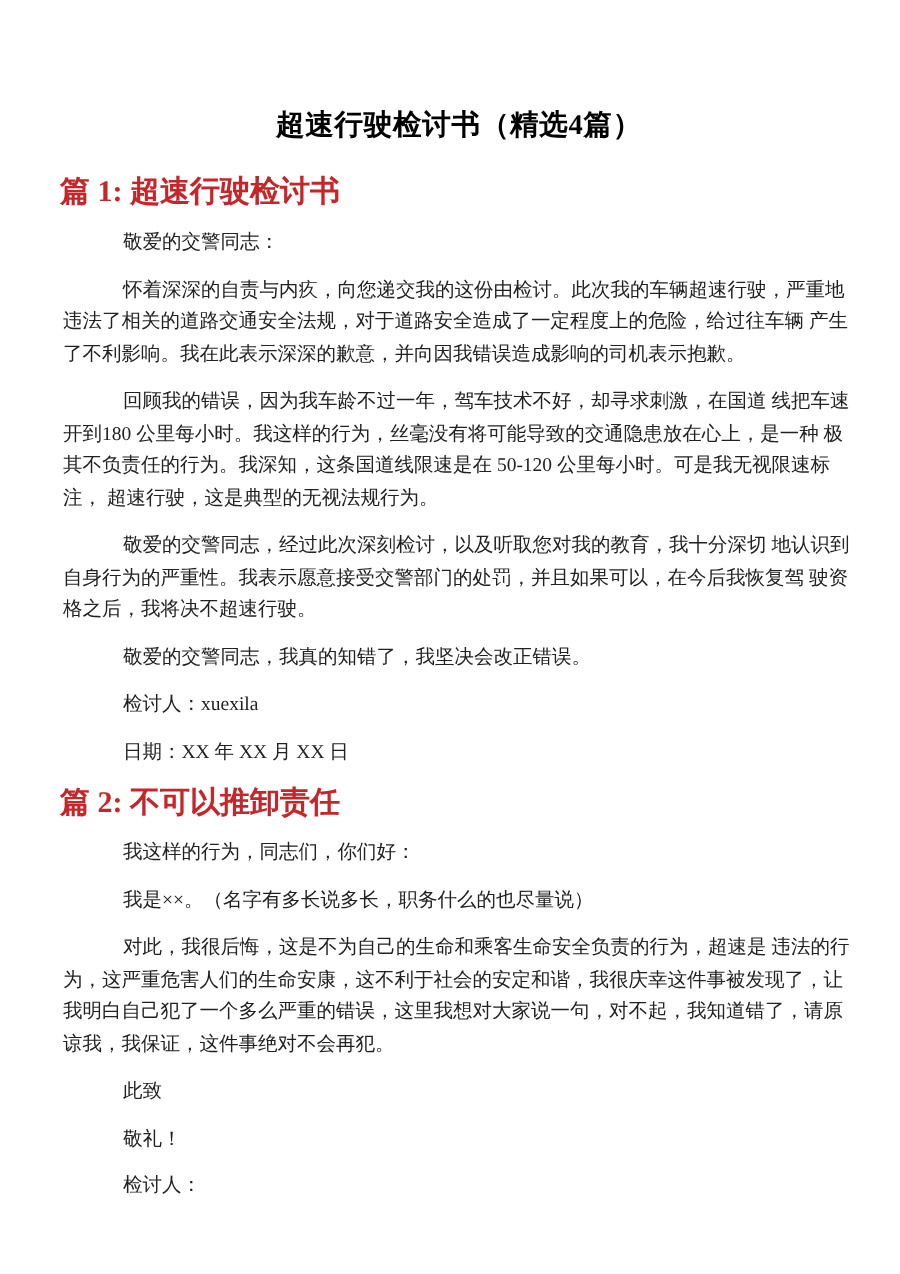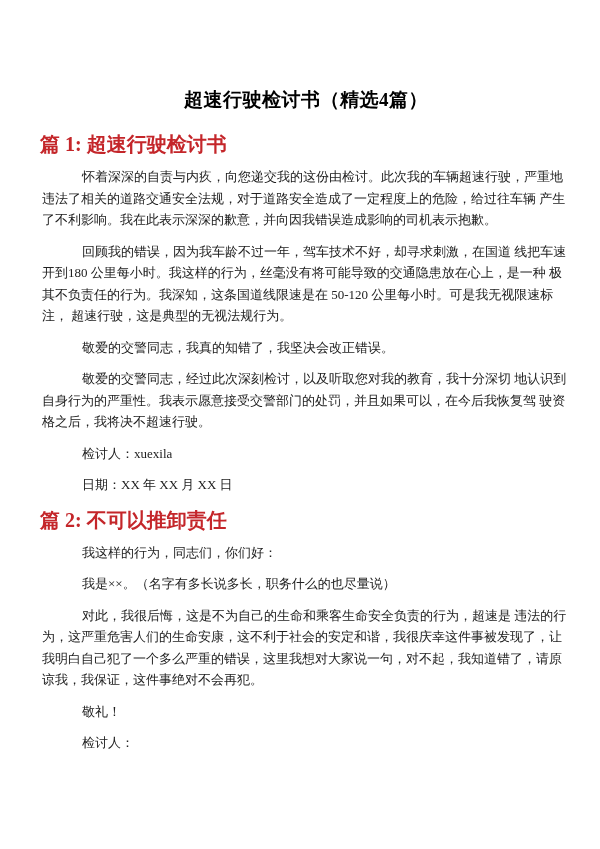--- a/index.html
+++ b/index.html
@@ -14,21 +14,21 @@
     box-sizing: border-box;
     background: var(--page-background, #ffffff);
     padding: 72px 30px 20px 42px;
     overflow: hidden;
     font-family: "Liberation Serif", "DejaVu Serif", serif;
     color: var(--body-text, #212121);
     font-size: 13px;
     line-height: 21.5px;
   }
   h1.doc-title {
-    margin: 16px 0 22px 0;
+    margin: 0 0 22px 0;
     text-align: center;
     font-size: 19px;
     line-height: 24px;
     font-weight: bold;
     color: var(--title-color, #000000);
     letter-spacing: 0.5px;
   }
   h2.section-heading {
     margin: 14px 0 12px -2px;
     font-size: 20px;
@@ -45,30 +45,32 @@
 </style>
 </head>
 <body>
 
 <div class="page">
 
   <h1 class="doc-title">超速行驶检讨书（精选4篇）</h1>
 
   <section>
     <h2 class="section-heading">篇 1: 超速行驶检讨书</h2>
+    <p class="para">敬爱的交警同志：</p>
     <p class="para">怀着深深的自责与内疚，向您递交我的这份由检讨。此次我的车辆超速行驶，严重地违法了相关的道路交通安全法规，对于道路安全造成了一定程度上的危险，给过往车辆 产生了不利影响。我在此表示深深的歉意，并向因我错误造成影响的司机表示抱歉。</p>
     <p class="para">回顾我的错误，因为我车龄不过一年，驾车技术不好，却寻求刺激，在国道 线把车速开到180 公里每小时。我这样的行为，丝毫没有将可能导致的交通隐患放在心上，是一种 极其不负责任的行为。我深知，这条国道线限速是在 50-120 公里每小时。可是我无视限速标注， 超速行驶，这是典型的无视法规行为。</p>
+    <p class="para">敬爱的交警同志，经过此次深刻检讨，以及听取您对我的教育，我十分深切 地认识到自身行为的严重性。我表示愿意接受交警部门的处罚，并且如果可以，在今后我恢复驾 驶资格之后，我将决不超速行驶。</p>
     <p class="para">敬爱的交警同志，我真的知错了，我坚决会改正错误。</p>
-    <p class="para">敬爱的交警同志，经过此次深刻检讨，以及听取您对我的教育，我十分深切 地认识到自身行为的严重性。我表示愿意接受交警部门的处罚，并且如果可以，在今后我恢复驾 驶资格之后，我将决不超速行驶。</p>
     <p class="para">检讨人：xuexila</p>
     <p class="para">日期：XX 年 XX 月 XX 日</p>
   </section>
 
   <section>
     <h2 class="section-heading">篇 2: 不可以推卸责任</h2>
     <p class="para">我这样的行为，同志们，你们好：</p>
     <p class="para">我是××。（名字有多长说多长，职务什么的也尽量说）</p>
     <p class="para">对此，我很后悔，这是不为自己的生命和乘客生命安全负责的行为，超速是 违法的行为，这严重危害人们的生命安康，这不利于社会的安定和谐，我很庆幸这件事被发现了，让我明白自己犯了一个多么严重的错误，这里我想对大家说一句，对不起，我知道错了，请原 谅我，我保证，这件事绝对不会再犯。</p>
+    <p class="para">此致</p>
     <p class="para">敬礼！</p>
     <p class="para">检讨人：</p>
   </section>
 
 </div>
 
 </body></html>

